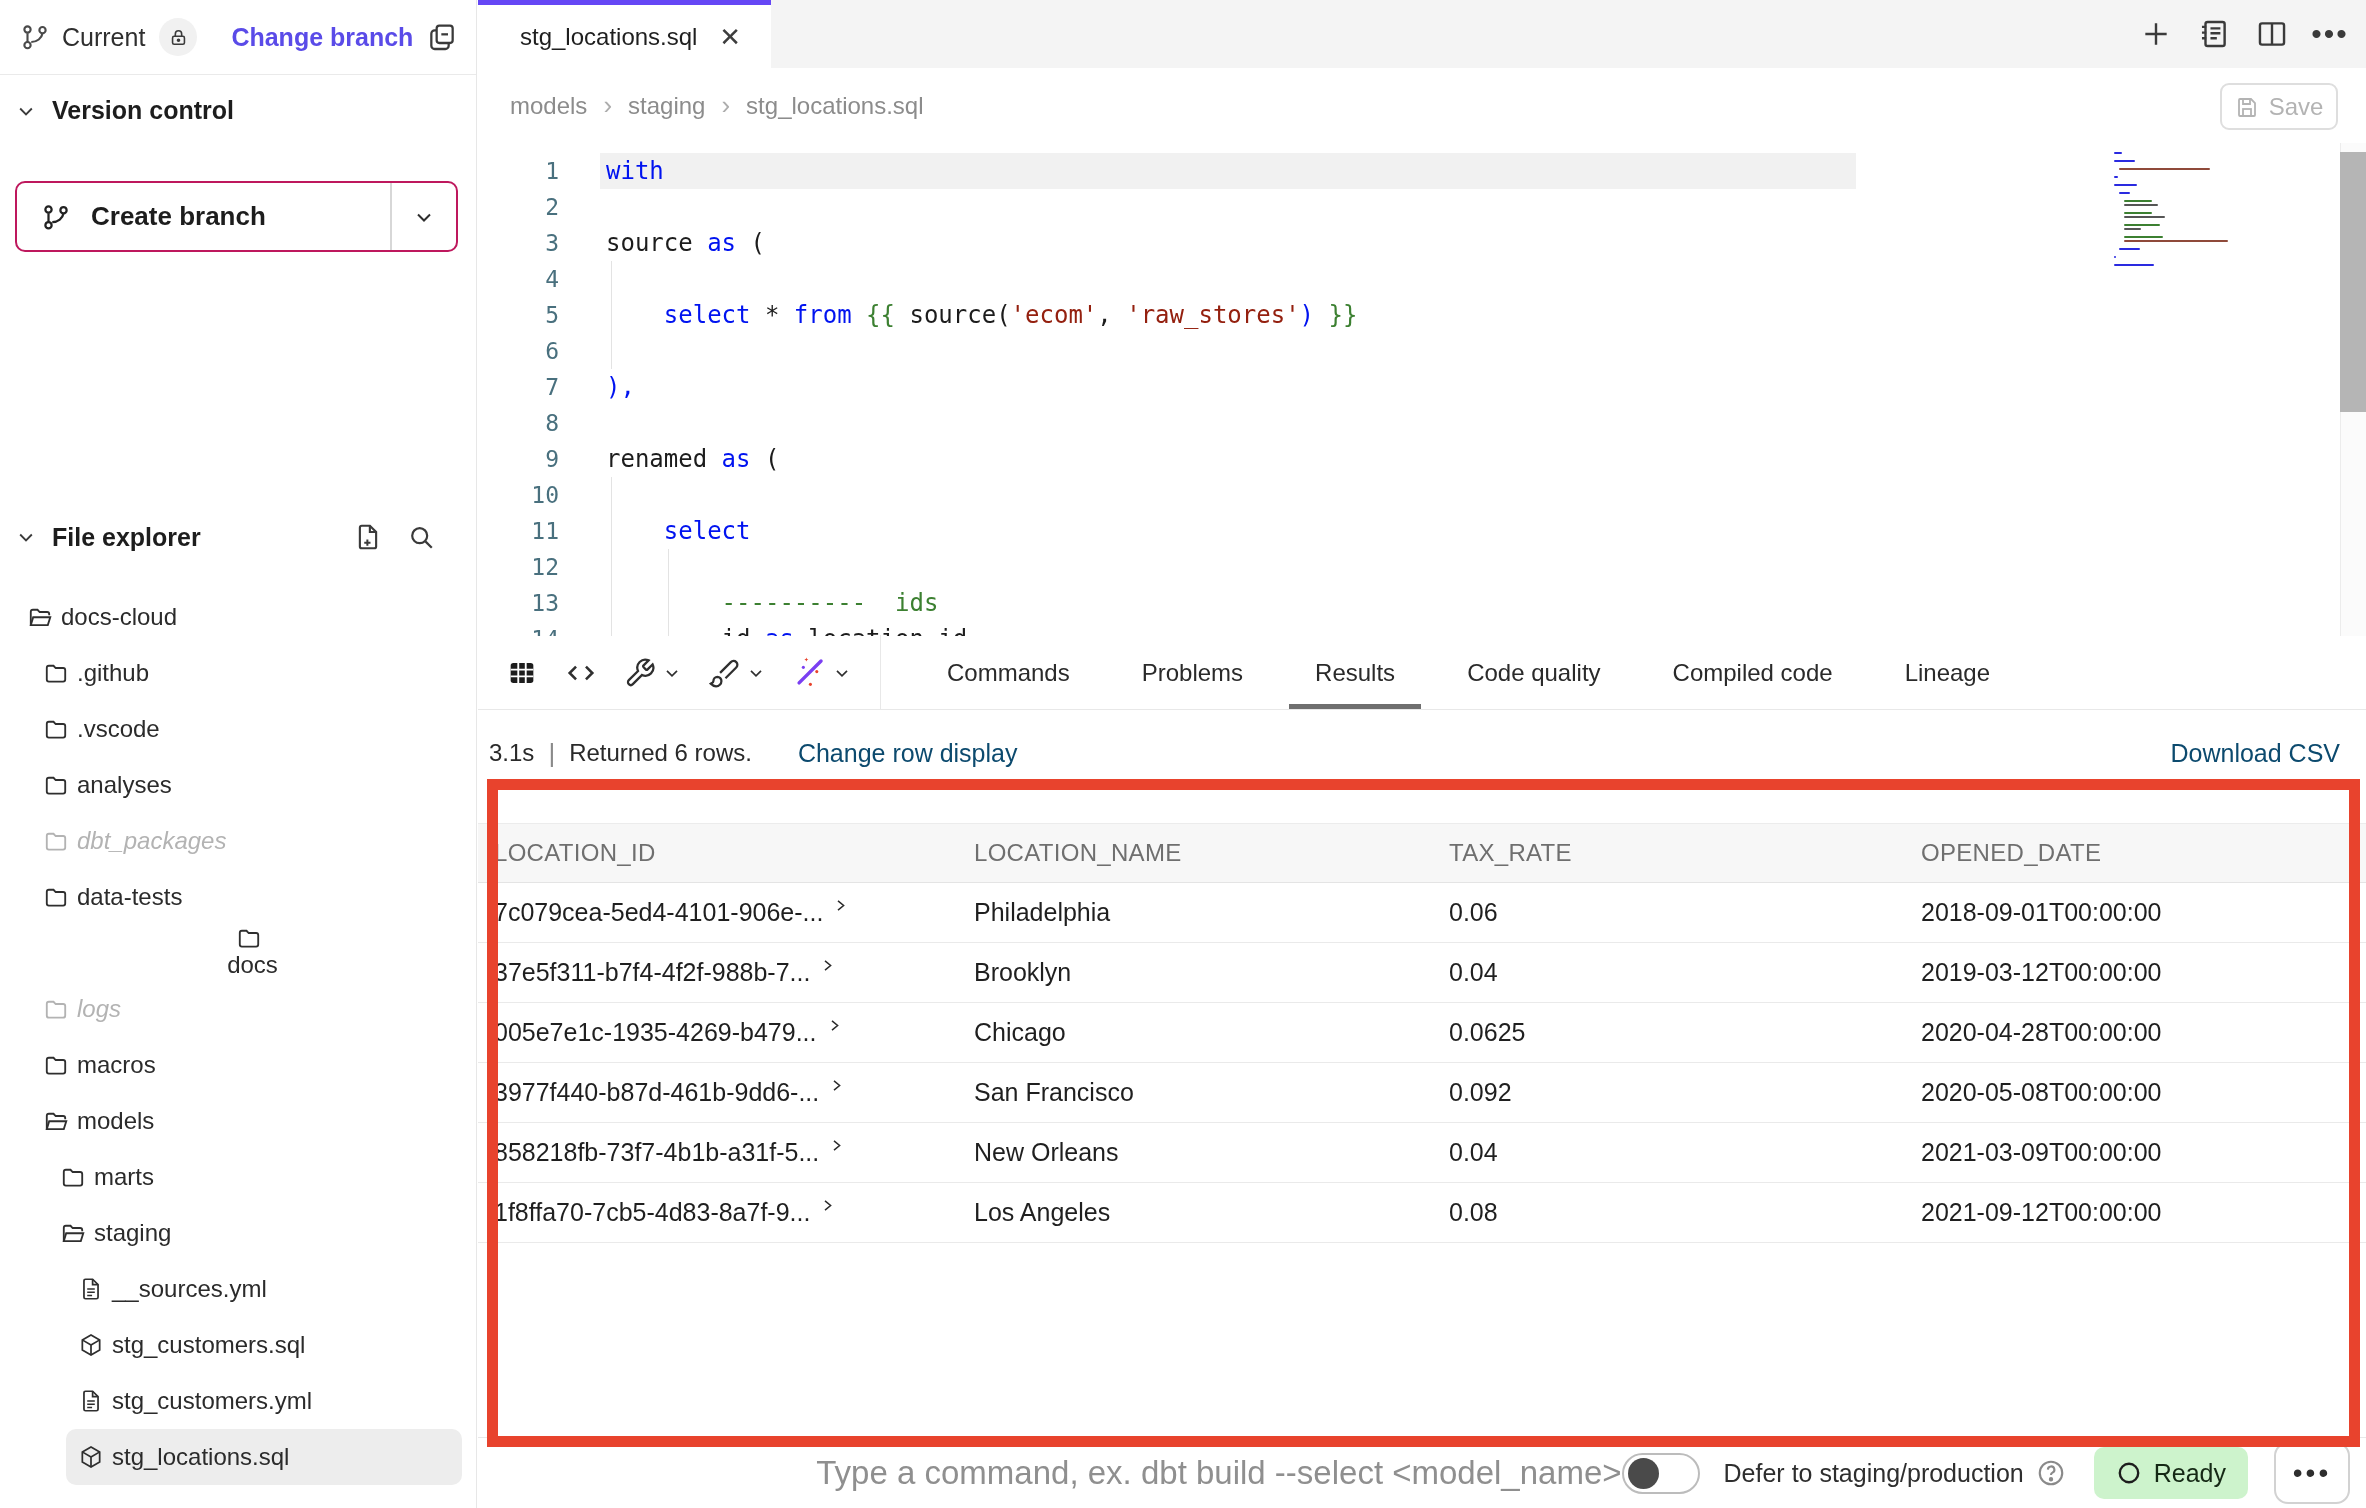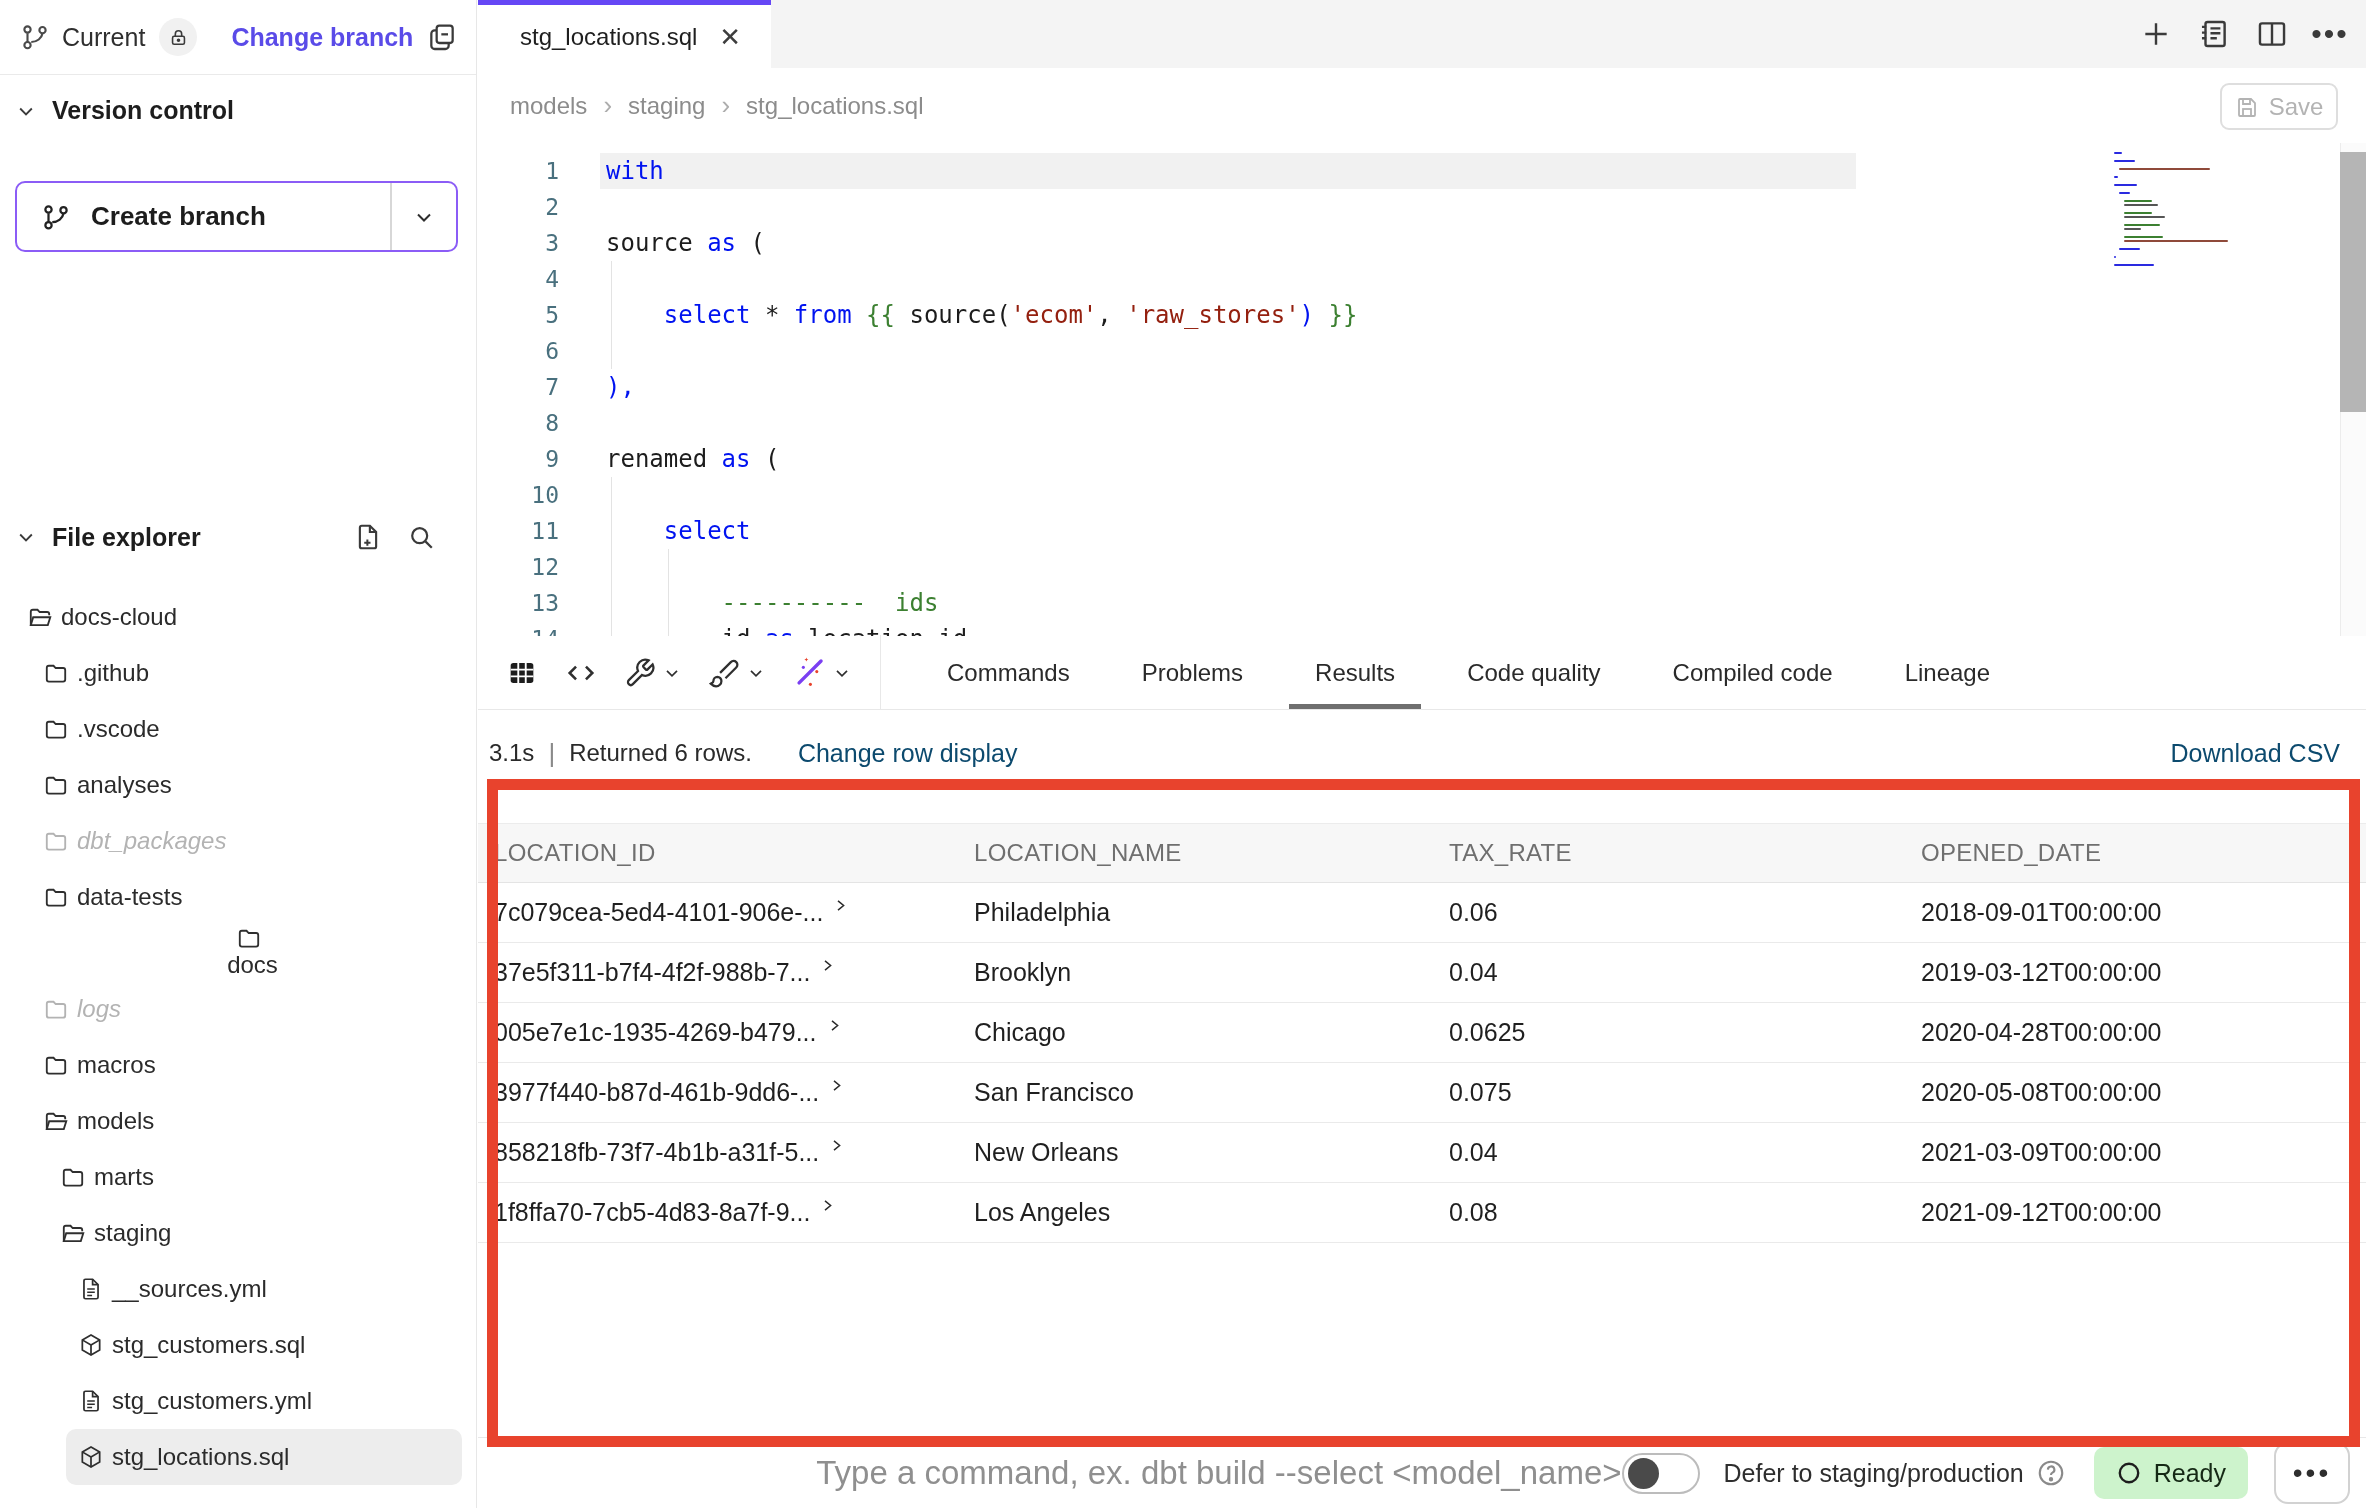--- a/index.html
+++ b/index.html
@@ -11,21 +11,21 @@
   .sidebar { position:absolute; left:0; top:0; width:477px; height:1508px; background:#fff; border-right:1px solid #e7e7e7; }
   .vc-topbar { position:absolute; top:0; left:0; right:0; height:75px; border-bottom:1px solid #eaeaea; display:flex; align-items:center; padding-left:20px; }
   .vc-topbar .cur-label { font-size:25px; color:#2f2f2f; margin-left:12px; }
   .lock-badge { width:38px; height:38px; border-radius:50%; background:#f1f1f1; display:flex; align-items:center; justify-content:center; margin-left:14px; }
   .change-branch { font-size:25px; font-weight:600; color:#5a4be8; margin-left:34px; cursor:pointer; }
   .copy-btn { margin-left:auto; margin-right:18px; }
 
   .vc-header { position:absolute; top:96px; left:16px; display:flex; align-items:center; gap:16px; }
   .vc-header .hdr { font-size:25px; font-weight:700; color:#1d1d1d; }
 
-  .create-branch { position:absolute; top:181px; left:15px; width:443px; height:71px; border:2px solid #8b5cf6; border-radius:10px; display:flex; align-items:stretch; background:#fff; cursor:pointer; }
+  .create-branch { position:absolute; top:181px; left:15px; width:443px; height:71px; border:2px solid #be185d; border-radius:10px; display:flex; align-items:stretch; background:#fff; cursor:pointer; }
   .cb-main { flex:1; display:flex; align-items:center; padding-left:24px; gap:20px; }
   .cb-label { font-size:26px; font-weight:600; color:#1d1d1d; }
   .cb-caret { width:66px; border-left:2px solid #d7d7d7; display:flex; align-items:center; justify-content:center; }
 
   .fe-header { position:absolute; top:512px; left:16px; right:40px; height:50px; display:flex; align-items:center; gap:16px; }
   .fe-header .hdr { font-size:25px; font-weight:700; color:#1d1d1d; }
   .fe-icons { margin-left:auto; display:flex; align-items:center; gap:24px; }
 
   .file-tree { position:absolute; top:589px; left:0; right:0; }
   .ft-row { height:56px; display:flex; align-items:center; margin-right:14px; border-radius:10px; cursor:pointer; }
@@ -591,21 +591,21 @@
             <div class="td">0.0625</div>
             <div class="td">2020-04-28T00:00:00</div>
           </div>
           <div class="tbl-grid tbl-row">
             <div class="td">3977f440-b87d-461b-9dd6-...<span class="uuid-chev">
                 <svg width="15" height="15" viewBox="0 0 24 24" fill="none" stroke="#2a2a2a" stroke-width="2.4">
                   <polyline points="8 4.5 17 12 8 19.5"></polyline>
                 </svg>
               </span></div>
             <div class="td">San Francisco</div>
-            <div class="td">0.075</div>
+            <div class="td">0.092</div>
             <div class="td">2020-05-08T00:00:00</div>
           </div>
           <div class="tbl-grid tbl-row">
             <div class="td">858218fb-73f7-4b1b-a31f-5...<span class="uuid-chev">
                 <svg width="15" height="15" viewBox="0 0 24 24" fill="none" stroke="#2a2a2a" stroke-width="2.4">
                   <polyline points="8 4.5 17 12 8 19.5"></polyline>
                 </svg>
               </span></div>
             <div class="td">New Orleans</div>
             <div class="td">0.04</div>

